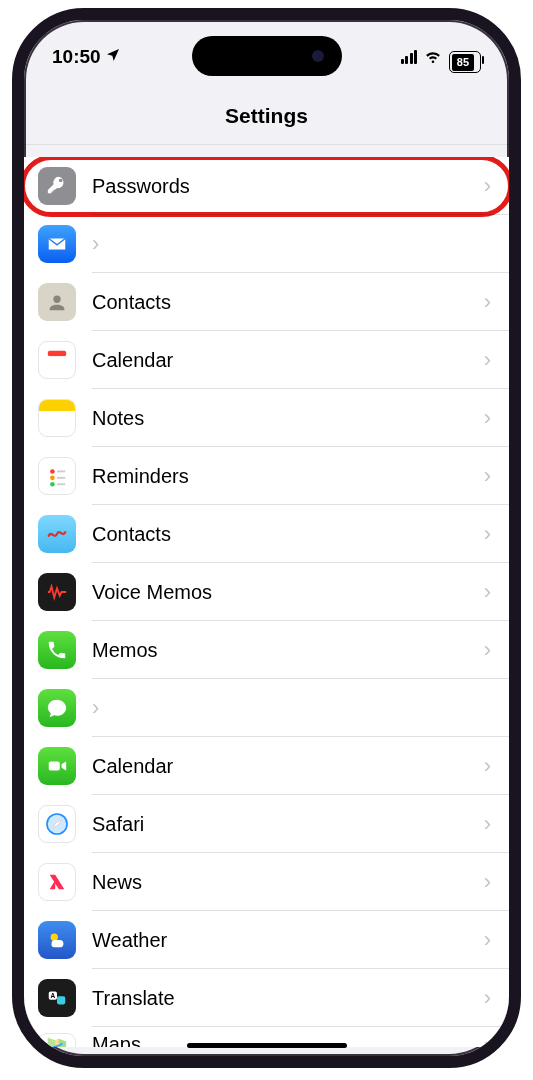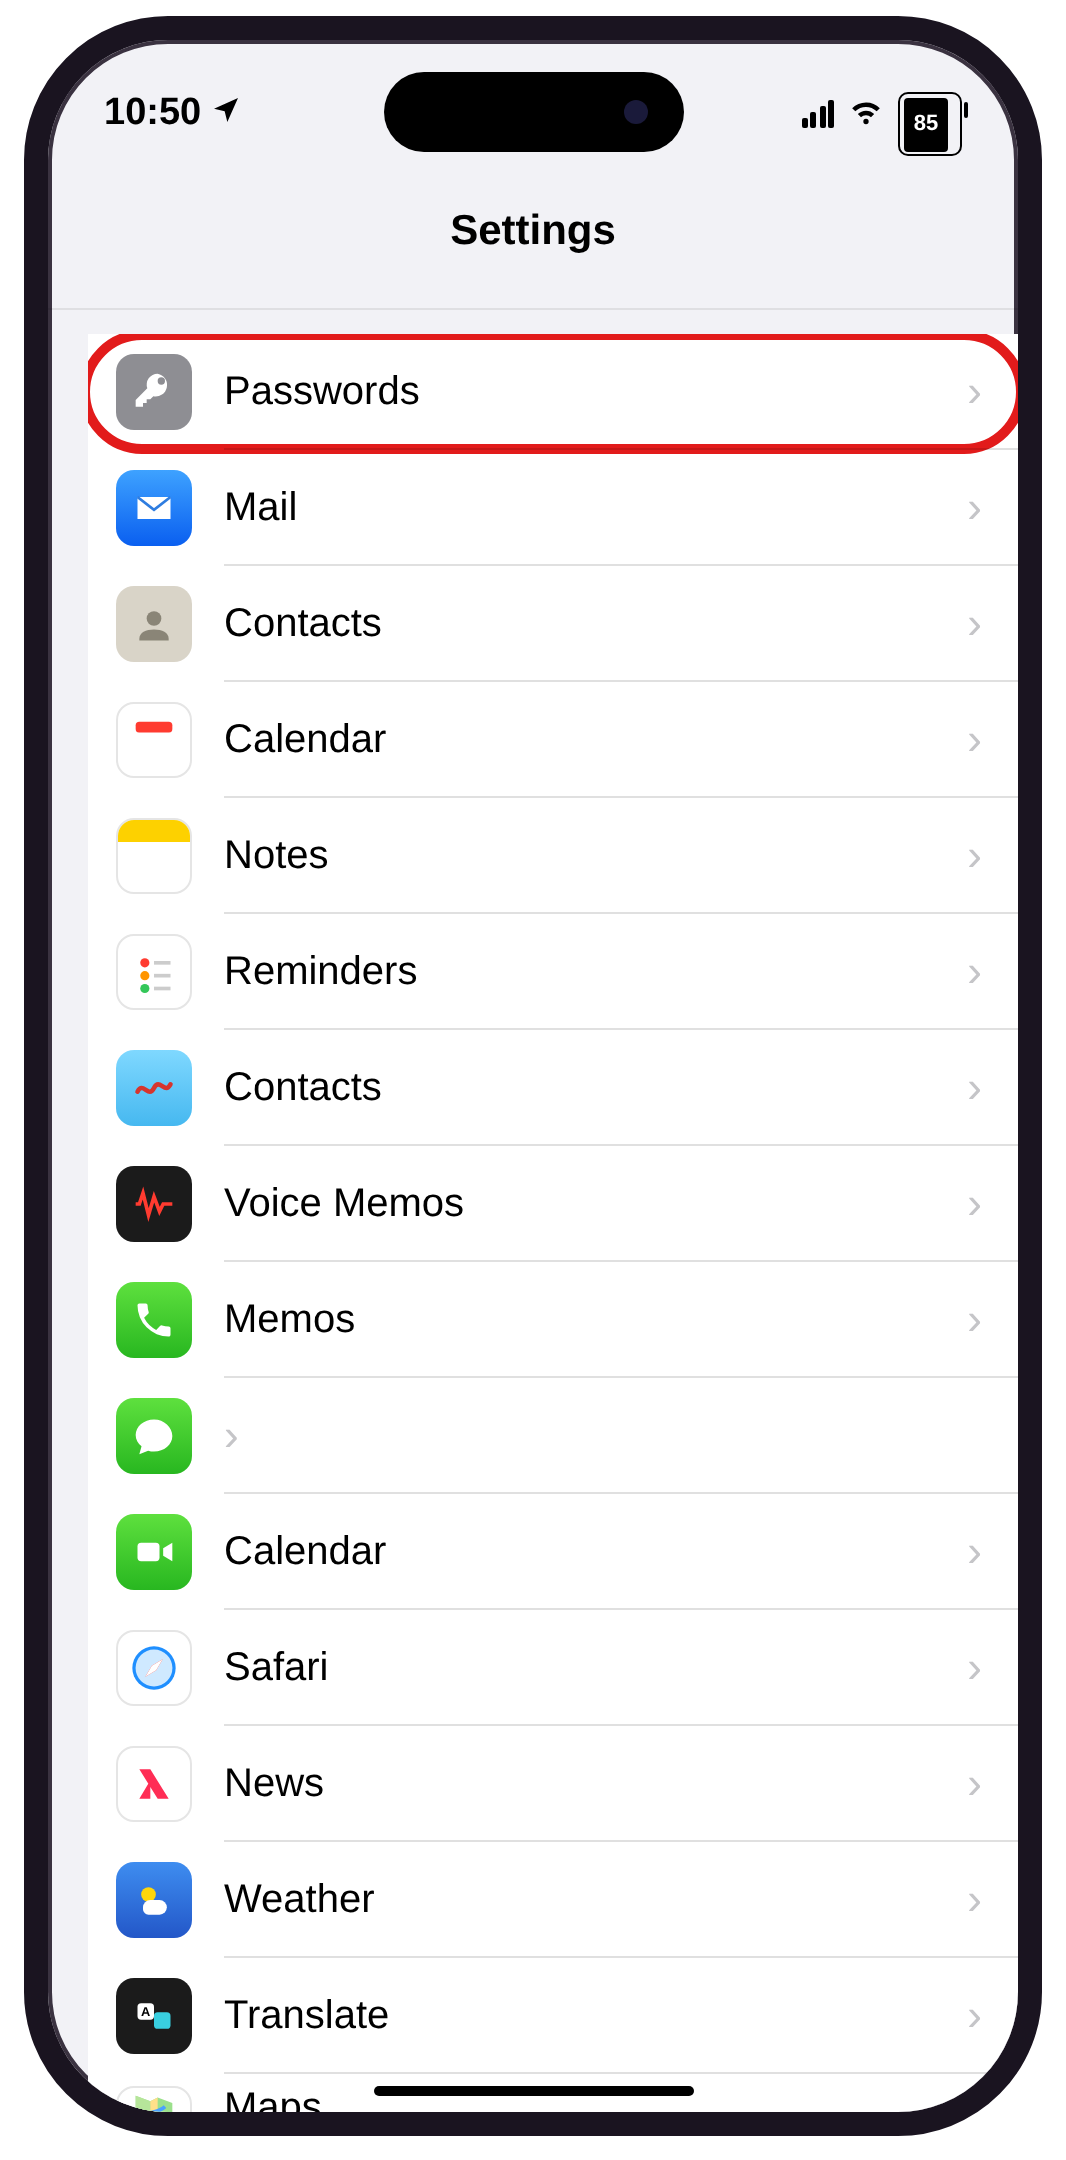--- a/index.html
+++ b/index.html
@@ -54,37 +54,37 @@
     gap:21px;
   }
   .status-left { display:flex; align-items:center; gap:4px; }
   .status-right { display:flex; align-items:center; gap:6px; }
   .arrow-glyph { font-size:16px; }
   .battery {
     display:flex; align-items:center; gap:2px;
     font-size:15px; font-weight:700;
   }
   .battery-body{
-    width:32px;height:32px;border:1.5px solid #000;border-radius:5px;
+    width:32px;height:22px;border:1.5px solid #000;border-radius:5px;
     padding:1.5px; position:relative;margin-top:10px;
   }
   .battery-body::after{
     content:""; position:absolute; right:-4px; top:4px;
     width:2.5px; height:8px; background:#000; border-radius:1px;
   }
   .battery-fill{
     background:#000; height:100%; width:85%; border-radius:2px;
     display:flex;align-items:center;justify-content:center;
     color:#fff;font-size:11px;font-weight:700;
   }
   .nav-title{
     text-align:center;
     font-size:21px;
     font-weight:700;
-    padding:28px 0 26px;
+    padding:28px 0 16px;
     border-bottom:1px solid rgba(0,0,0,0.08);
     color:#000;
   }
 
   .list{
     background:#fff;
     margin-top:12px;
     overflow:hidden;
   }
   .row{
@@ -166,21 +166,20 @@
   .cell-bars{ display:flex; align-items:flex-end; gap:1.5px; height:14px;}
   .cell-bars span{ width:3px; background:#000; border-radius:1px;}
   .cell-bars span:nth-child(1){height:5px}
   .cell-bars span:nth-child(2){height:8px}
   .cell-bars span:nth-child(3){height:11px}
   .cell-bars span:nth-child(4){height:14px}
 
   .list-scroll{
     height: calc(100% - 56px - 66px - 12px);
     overflow:hidden;
-    padding-left:20px;
   }
 </style>
 </head>
 <body>
 
 <div class="phone">
   <div class="notch"></div>
 
   <div class="status-bar">
     <div class="status-left">
@@ -228,21 +227,20 @@
       <div class="sep"></div>
     </div>
 
     <div class="row">
       <div class="icon-box ic-mail">
         <svg viewBox="0 0 24 24" fill="#fff">
               <path d="M3 6h18v12H3z" fill="#fff"></path>
               <path d="M3 6l9 7 9-7" fill="none" stroke="#2f7de0" stroke-width="1.5"></path>
             </svg>
       </div>
-      <div class="label">Mail</div>
       <div class="chevron">›</div>
       <div class="sep"></div>
     </div>
 
     <div class="row">
       <div class="icon-box ic-contacts">
         <svg viewBox="0 0 24 24" fill="#8a8577">
               <circle cx="12" cy="9" r="4"></circle>
               <path d="M4 20c0-3.3 3.6-5 8-5s8 1.7 8 5v1H4z"></path>
             </svg>

